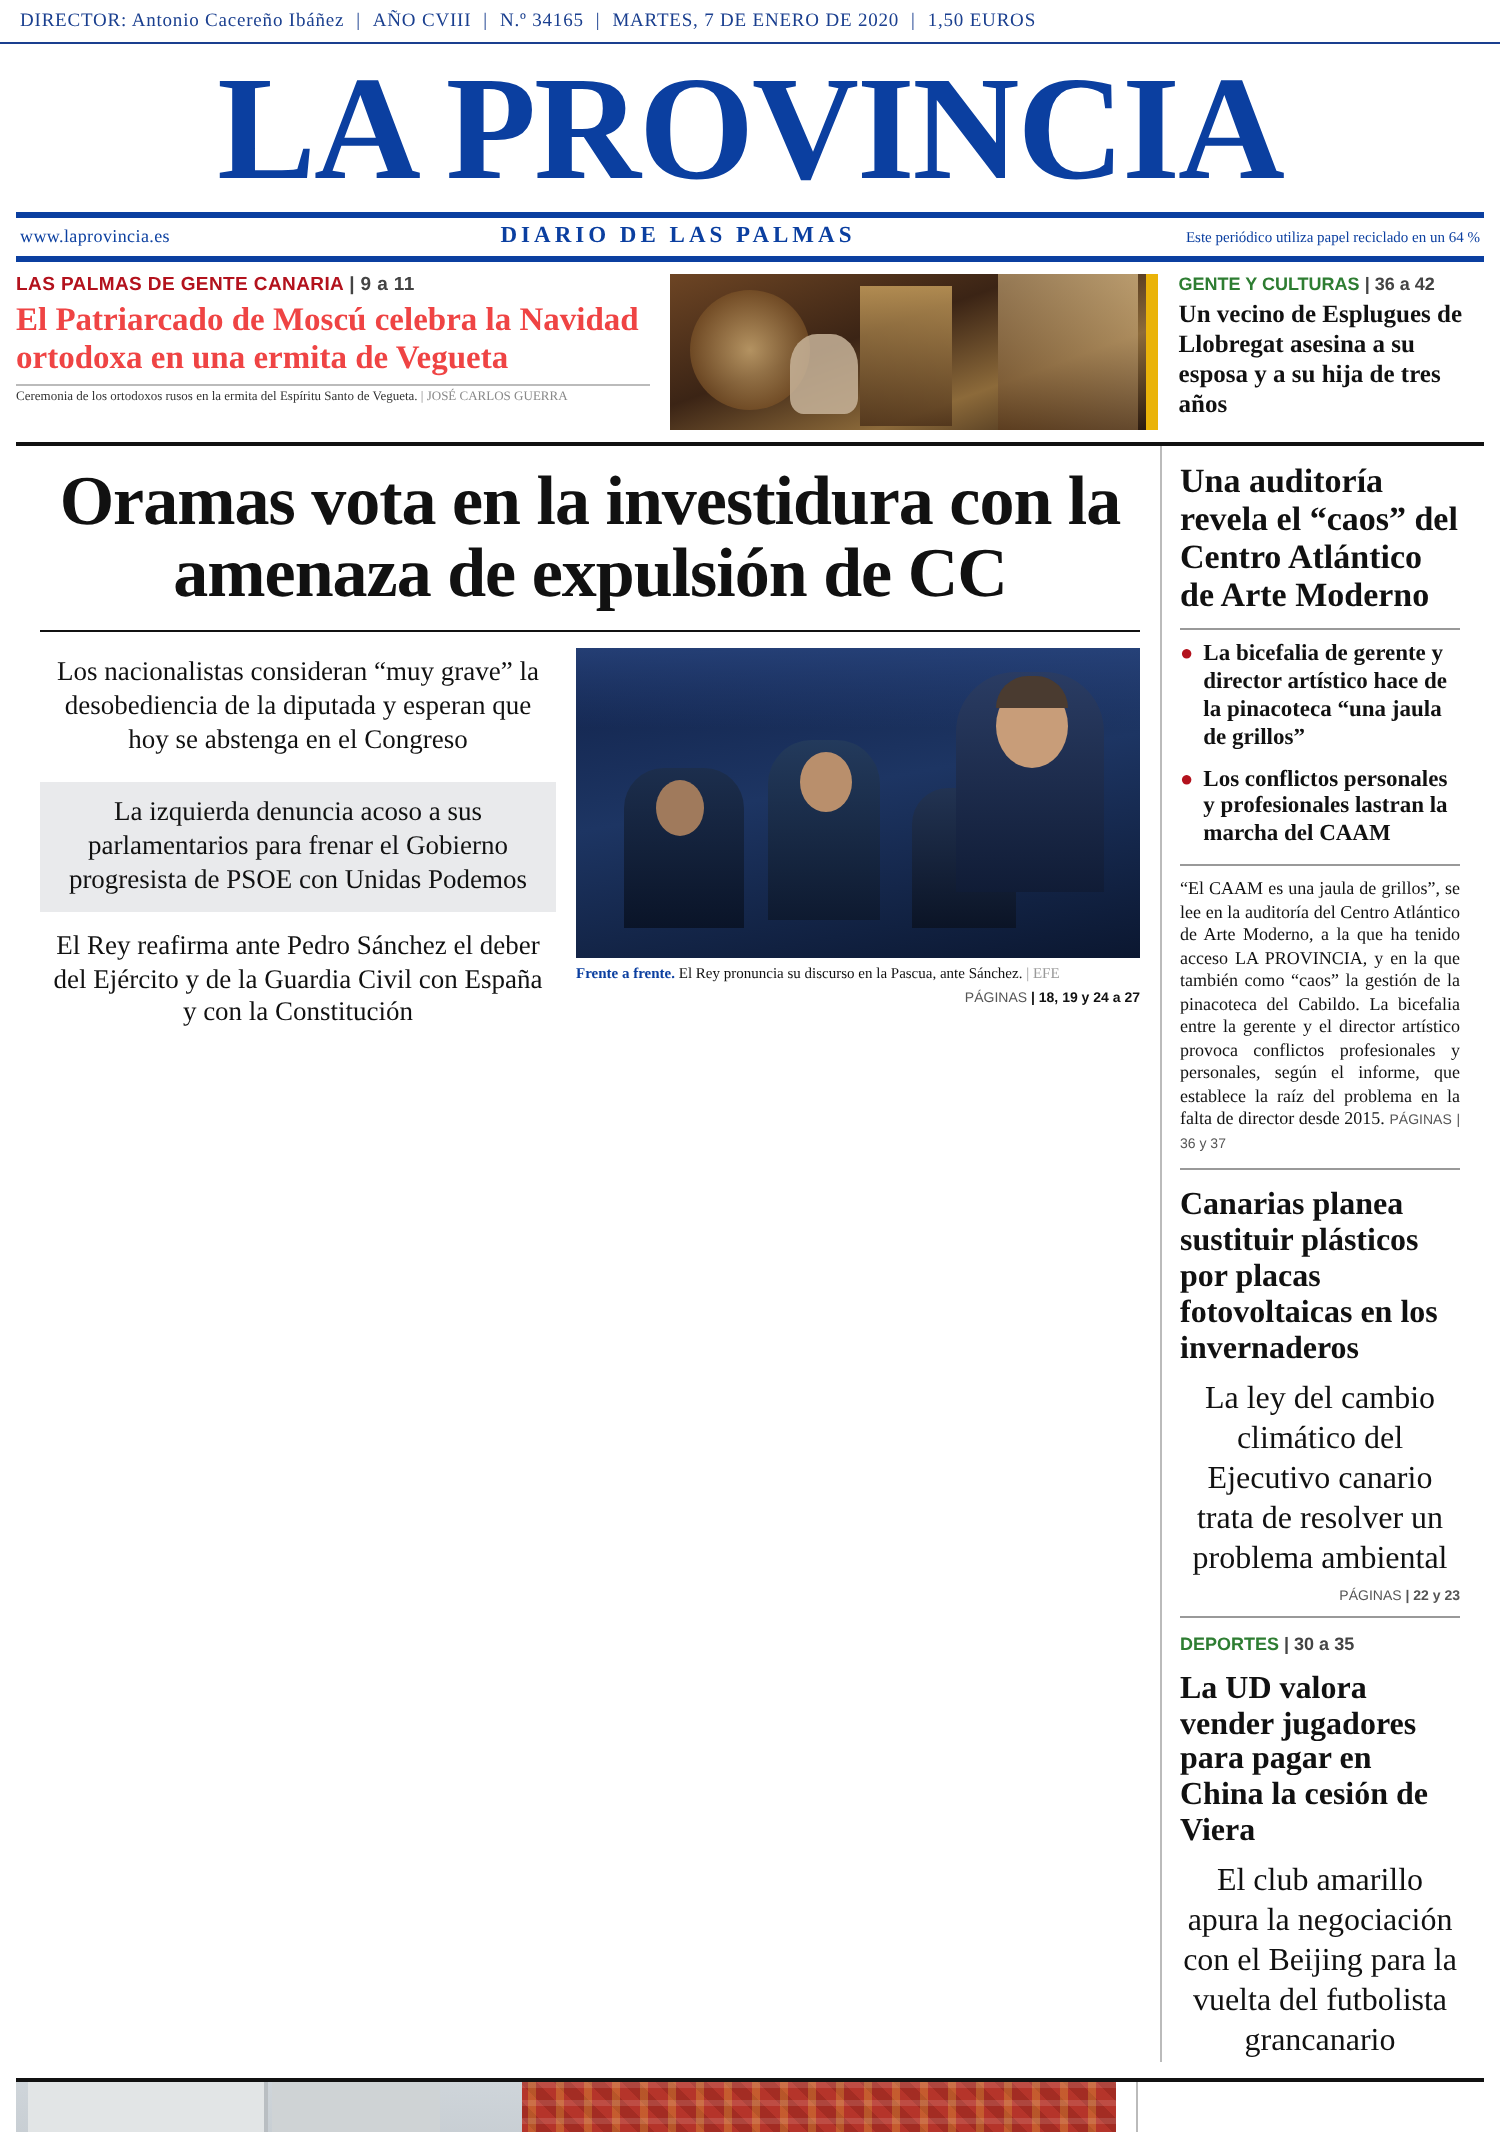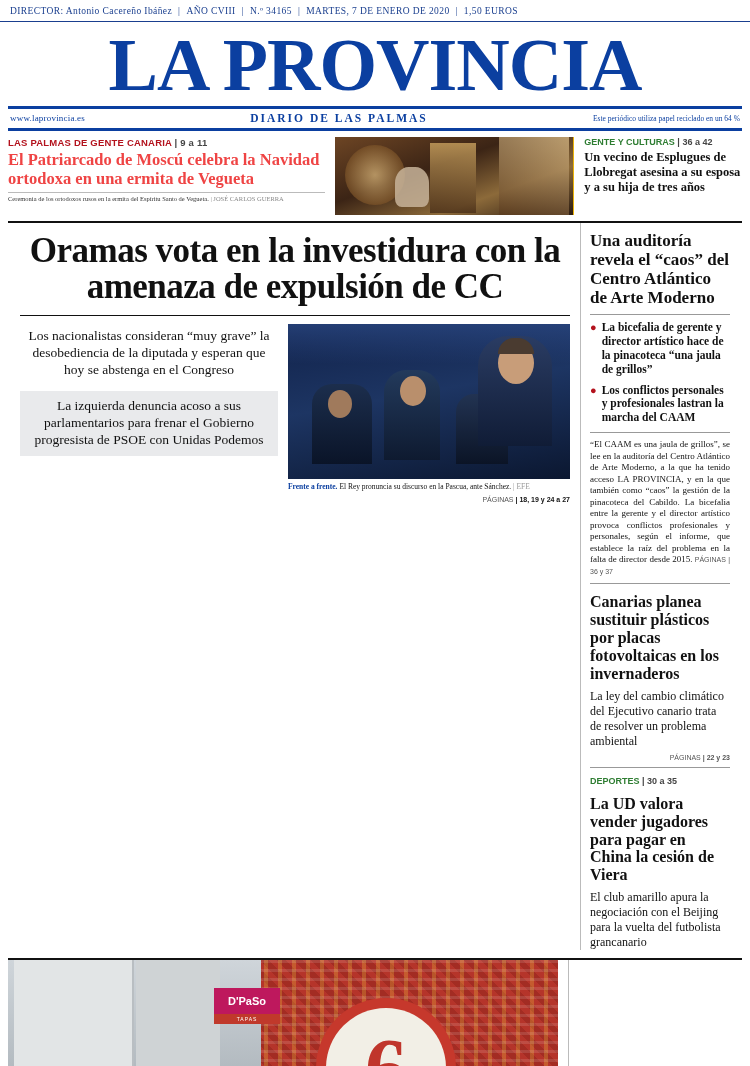--- a/index.html
+++ b/index.html
@@ -65,21 +65,21 @@
   .promo-caption { font-size:6.5px; color:#333; line-height:1.2; border-top:1px solid #bbb; padding-top:2px;}
   .promo-caption .credit { color:#888; }
   .promo-photo {
     width:240px; height:78px; position:relative; overflow:hidden;
     background:linear-gradient(160deg,#6d4524 0%,#3b2415 40%,#8c6a3a 70%,#2a1a10 100%);
   }
   .promo-photo .blob1{position:absolute;width:60px;height:60px;left:10px;top:8px;border-radius:50%;background:radial-gradient(circle,#d8b57a,#7a5228 70%);opacity:.75;}
   .promo-photo .blob2{position:absolute;width:46px;height:70px;left:95px;top:6px;background:linear-gradient(#caa25f,#4a2f18);opacity:.8;}
   .promo-photo .blob3{position:absolute;width:70px;height:78px;right:4px;top:0;background:linear-gradient(200deg,#e2c38e,#5a3a1d);opacity:.7;}
   .promo-photo .blob4{position:absolute;width:34px;height:40px;left:60px;top:30px;border-radius:40% 40% 20% 20%;background:#c8b49a;opacity:.85;}
-  .promo-right { width:170px; padding-left:10px; border-left:1px solid #eab308; }
+  .promo-right { width:170px; padding-left:10px; border-left:6px solid #eab308; }
   .promo-right .kick { font-family:"Liberation Sans", sans-serif; font-size:9px; font-weight:bold; color:#2e7d32; }
   .promo-right .kick .pages { color:#444; }
   .promo-right h3 { margin:3px 0 0 0; font-size:12.5px; line-height:1.18; font-weight:bold; }
 
   
   .body-grid { display:flex; margin:0 20px; }
   .col-main { width:560px; padding-right:10px; }
   .col-right { width:166px; padding-left:9px; border-left:1px solid #bbb; }
 
   
@@ -115,21 +115,21 @@
   .pages-ref b { color:#111; }
 
   
   .rc-head { font-size:17px; line-height:1.12; font-weight:bold; margin:8px 0 7px 0; }
   .rc-rule { height:1px; background:#999; margin:6px 0; }
   .rc-bullet { display:flex; gap:5px; font-size:11.5px; line-height:1.2; font-weight:bold; margin-bottom:7px; }
   .rc-bullet .dot { color:#b3121d; font-size:11px; line-height:1.15; }
   .rc-body { font-size:9px; line-height:1.28; text-align:justify; }
   .rc-body .pages { font-family:"Liberation Sans", sans-serif; font-size:7px; color:#555; }
   .rc-head2 { font-size:16px; line-height:1.12; font-weight:bold; margin:9px 0 6px 0; }
-  .rc-sub { font-size:12px; line-height:1.25; }
+  .rc-sub { font-size:16px; line-height:1.25; text-align:center; }
   .rc-pages { font-family:"Liberation Sans", sans-serif; font-size:7px; color:#555; text-align:right; margin-top:5px; }
   .rc-kick { font-family:"Liberation Sans", sans-serif; font-size:9px; font-weight:bold; color:#2e7d32; margin-top:8px; }
   .rc-kick .pages { color:#444; }
 
   
   .bottom { margin:8px 8px 0 8px; border-top:2px solid #111; padding-top:0; display:flex; }
   .bottom-left { width:560px; padding-right:10px; }
   .bottom-right { width:166px; padding-left:9px; border-left:1px solid #bbb; }
 
   .big-photo {
@@ -215,20 +215,21 @@
   </div>
 
   <div class="body-grid">
     <div class="col-main">
       <div class="lead-head">Oramas vota en la investidura con la amenaza de expulsión de CC</div>
       <div class="lead-rule"></div>
       <div class="lead-cols">
         <div class="lead-left">
           <div class="sub-block">Los nacionalistas consideran “muy grave” la desobediencia de la diputada y esperan que hoy se abstenga en el Congreso</div>
           <div class="sub-block shaded">La izquierda denuncia acoso a sus parlamentarios para frenar el Gobierno progresista de PSOE con Unidas Podemos</div>
+          <div class="sub-block">El Rey reafirma ante Pedro Sánchez el deber del Ejército y de la Guardia Civil con España y con la Constitución</div>
         </div>
         <div class="lead-right">
           <div class="lead-photo">
             <div class="glow"></div>
             <div class="m2"></div>
             <div class="m2f"></div>
             <div class="m1"></div>
             <div class="m1f"></div>
             <div class="m3"></div>
             <div class="king"></div>

